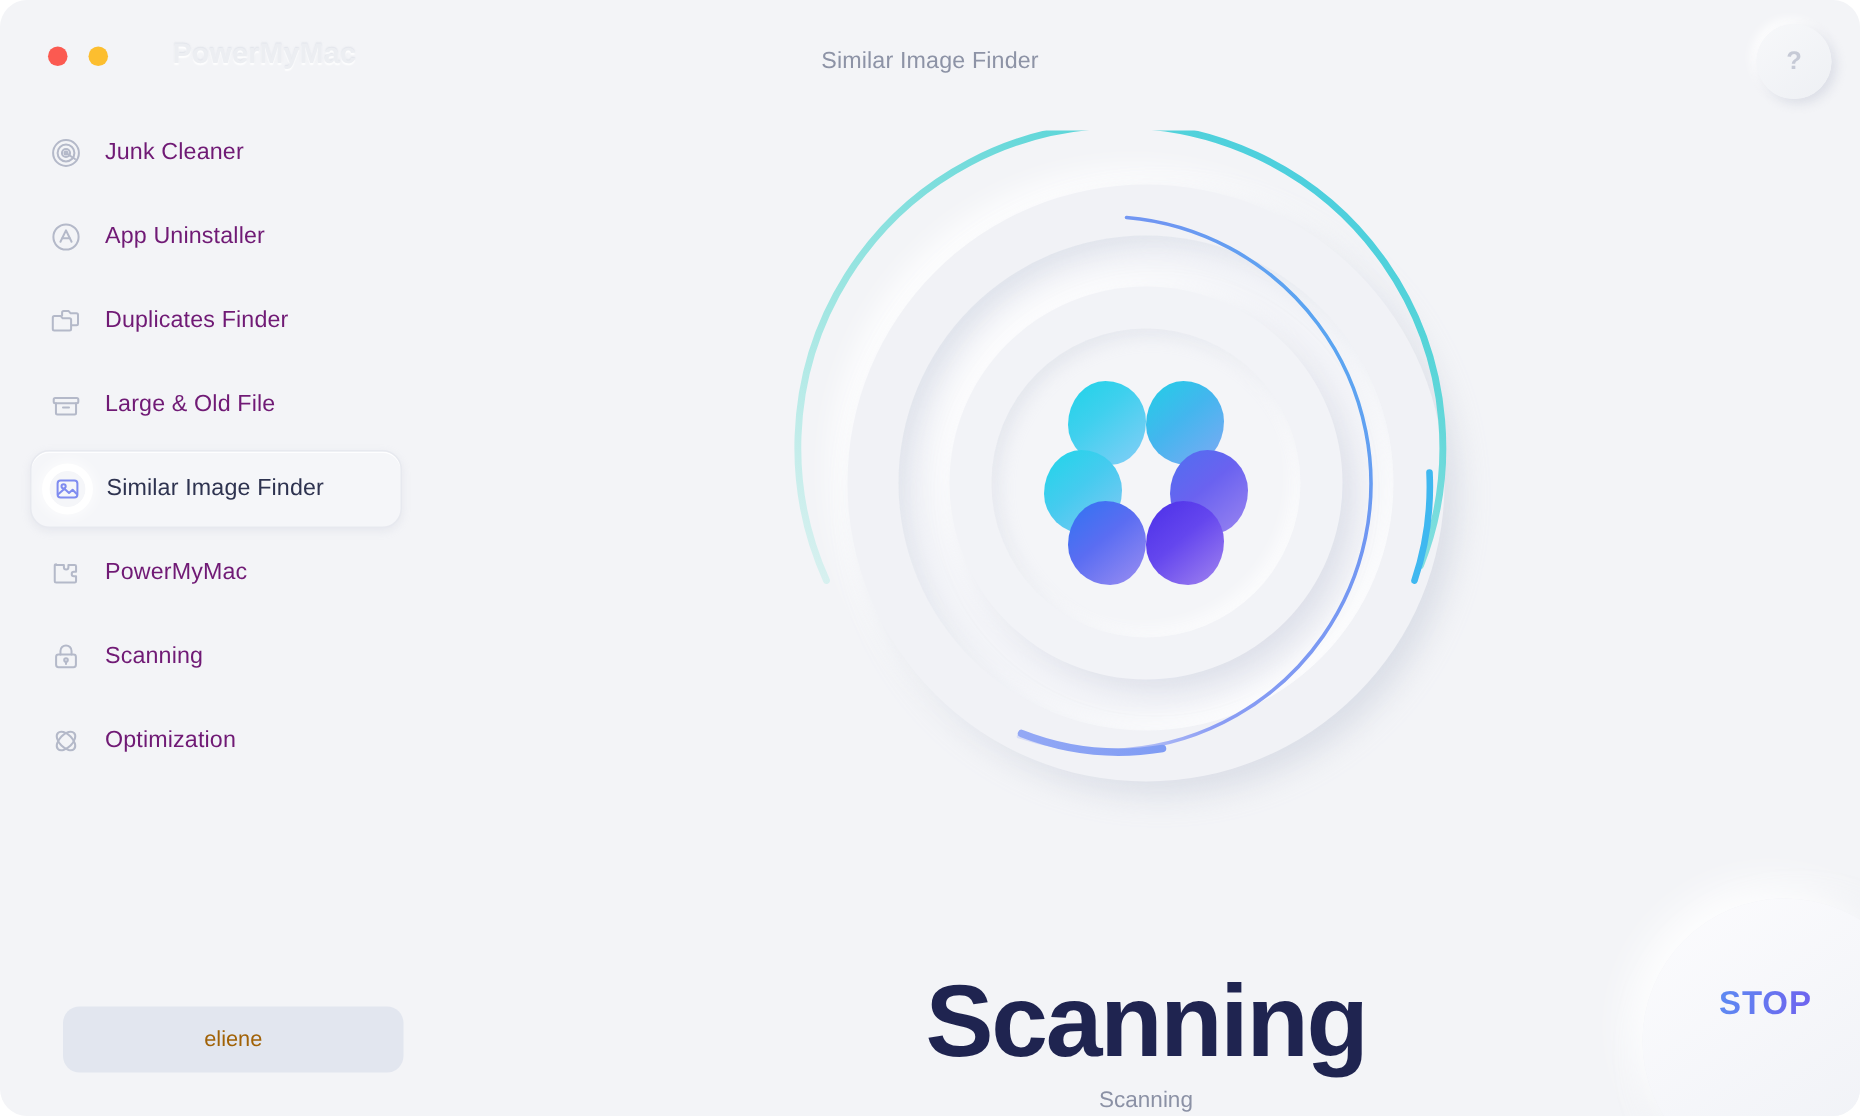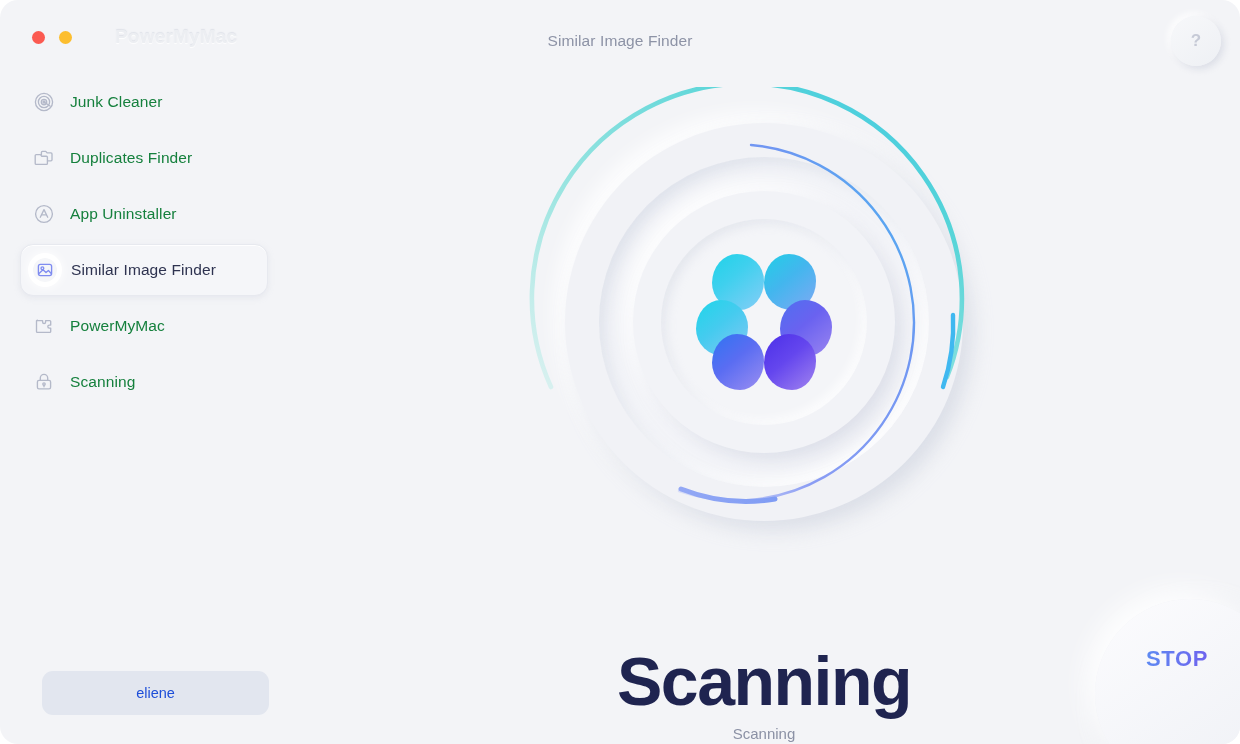--- a/index.html
+++ b/index.html
@@ -56,21 +56,21 @@
     display:flex; align-items:center;
     height:52px; margin:0 20px 4px 20px;
     padding-left:12px; border-radius:13px;
     cursor:pointer;
   }
   .nav-item .ic {
     width:24px; height:24px; margin-right:14px;
     display:flex; align-items:center; justify-content:center;
     flex:0 0 24px;
   }
-  .nav-item .lbl { font-size:15.5px; color:#15803d; letter-spacing:.1px; }
+  .nav-item .lbl { font-size:15.5px; color:#701a75; letter-spacing:.1px; }
   .nav-item.active {
     background:#f5f6f9;
     border:1px solid #e7e9ef;
     box-shadow: 0 2px 6px rgba(180,188,205,.22),
                 inset 0 1px 0 rgba(255,255,255,.9);
   }
   .nav-item.active .lbl { color:#2e3350; font-weight:500; }
   .nav-item.active .ic {
     border-radius:50%;
     box-shadow:0 0 0 5px rgba(255,255,255,.95), 0 0 10px 6px rgba(255,255,255,.8);
@@ -86,21 +86,21 @@
     stroke:#7f8cf0;
   }
 
   .user-btn {
     position:absolute; left:42px; bottom:29px;
     width:227px; height:44px; border-radius:11px;
     background:#e2e6ef;
     display:flex; align-items:center; justify-content:center;
     cursor:pointer;
   }
-  .user-btn span { font-size:14.5px; color:#1d4ed8; }
+  .user-btn span { font-size:14.5px; color:#a16207; }
 
   
   .main { position:absolute; left:288px; top:76px; width:952px; height:668px; }
 
   .ring-stage {
     position:absolute; left:50%; top:246px;
     transform:translate(-50%,-50%);
     width:470px; height:470px;
   }
 
@@ -149,21 +149,21 @@
 
   .stop-btn {
     position:absolute; right:-45px; bottom:-45px;
     width:190px; height:190px; border-radius:50%;
     background:linear-gradient(145deg,#fcfcfe,#eef0f5);
     box-shadow: -10px -10px 26px rgba(255,255,255,.95),
                  8px 8px 26px rgba(185,192,209,.4);
     cursor:pointer;
   }
   .stop-btn span {
-    position:absolute; left:51px; top:47px;
+    position:absolute; left:51px; top:57px;
     font-size:22px; font-weight:700; letter-spacing:.6px;
     background:linear-gradient(100deg,#5d8bf2 0%,#6f61ee 100%);
     -webkit-background-clip:text; background-clip:text;
     -webkit-text-fill-color:transparent; color:#5d8bf2;
   }
 </style>
 </head>
 <body>
 
 <div class="window">
@@ -196,38 +196,48 @@
               <circle cx="11" cy="11" r="1" fill="#b4b9c9" stroke="none"></circle>
             <path d="M11 11 L17 15"></path>
           </svg>
         </span>
         <span class="lbl">Junk Cleaner</span>
       </div>
 
       <div class="nav-item">
         <span class="ic">
           <svg class="nic" viewBox="0 0 22 22">
-            <path d="M3.2 7.6 h4.2 l1.4 1.6 h4.6 a1 1 0 0 1 1 1 v6.2 a1 1 0 0 1 -1 1 h-10.2 a1 1 0 0 1 -1 -1 v-7.8 a1 1 0 0 1 1 -1 z"></path>
-            <path d="M8.4 7.4 v-2 a1 1 0 0 1 1 -1 h3.4 l1.3 1.5 h3.9 a1 1 0 0 1 1 1 v5.9 a1 1 0 0 1 -1 1 h-3.2"></path>
-          </svg>
-        </span>
-        <span class="lbl">Duplicates Finder</span>
-      </div>
-
-      <div class="nav-item">
-        <span class="ic">
-          <svg class="nic" viewBox="0 0 22 22">
             <circle cx="11" cy="11" r="8.4"></circle>
             <path d="M7.3 14.2 L11 6.6 L14.7 14.2"></path>
             <path d="M8.6 11.9 h4.8"></path>
           </svg>
         </span>
         <span class="lbl">App Uninstaller</span>
       </div>
 
+      <div class="nav-item">
+        <span class="ic">
+          <svg class="nic" viewBox="0 0 22 22">
+            <path d="M3.2 7.6 h4.2 l1.4 1.6 h4.6 a1 1 0 0 1 1 1 v6.2 a1 1 0 0 1 -1 1 h-10.2 a1 1 0 0 1 -1 -1 v-7.8 a1 1 0 0 1 1 -1 z"></path>
+            <path d="M8.4 7.4 v-2 a1 1 0 0 1 1 -1 h3.4 l1.3 1.5 h3.9 a1 1 0 0 1 1 1 v5.9 a1 1 0 0 1 -1 1 h-3.2"></path>
+          </svg>
+        </span>
+        <span class="lbl">Duplicates Finder</span>
+      </div>
+
+      <div class="nav-item">
+        <span class="ic">
+          <svg class="nic" viewBox="0 0 22 22">
+            <rect x="2.8" y="6.4" width="16.4" height="3.4" rx="1"></rect>
+            <path d="M4.3 9.8 v6.6 a1 1 0 0 0 1 1 h11.4 a1 1 0 0 0 1 -1 v-6.6"></path>
+            <path d="M9 12.6 h4"></path>
+          </svg>
+        </span>
+        <span class="lbl">Large &amp; Old File</span>
+      </div>
 
       <div class="nav-item active">
         <span class="ic">
           <svg class="nic" viewBox="0 0 22 22">
             <rect x="4.4" y="5.4" width="13.2" height="11.2" rx="2" stroke="#8f9cf2"></rect>
             <circle cx="8.4" cy="9.2" r="1.4" stroke="#8f9cf2"></circle>
             <path d="M5 14.4 L9 10.8 L12 13.6 L14.4 11.5 L17 14.2" stroke="#8f9cf2"></path>
           </svg>
         </span>
         <span class="lbl">Similar Image Finder</span>
@@ -248,20 +258,29 @@
           <svg class="nic" viewBox="0 0 22 22">
             <rect x="4.4" y="9.3" width="13.2" height="8.5" rx="1.6"></rect>
             <path d="M7.3 9.3 v-2.3 a3.7 3.7 0 0 1 7.4 0 v2.3"></path>
             <circle cx="11" cy="13" r="1.2"></circle>
             <path d="M11 14.2 v1.5"></path>
           </svg>
         </span>
         <span class="lbl">Scanning</span>
       </div>
 
+      <div class="nav-item">
+        <span class="ic">
+          <svg class="nic" viewBox="0 0 22 22">
+            <ellipse cx="11" cy="11" rx="7.6" ry="4.3" transform="rotate(45 11 11)"></ellipse>
+            <ellipse cx="11" cy="11" rx="7.6" ry="4.3" transform="rotate(-45 11 11)"></ellipse>
+          </svg>
+        </span>
+        <span class="lbl">Optimization</span>
+      </div>
 
     </div>
 
     <div class="user-btn">
       <span>eliene</span>
     </div>
   </div>
 
   <div class="main">
 

